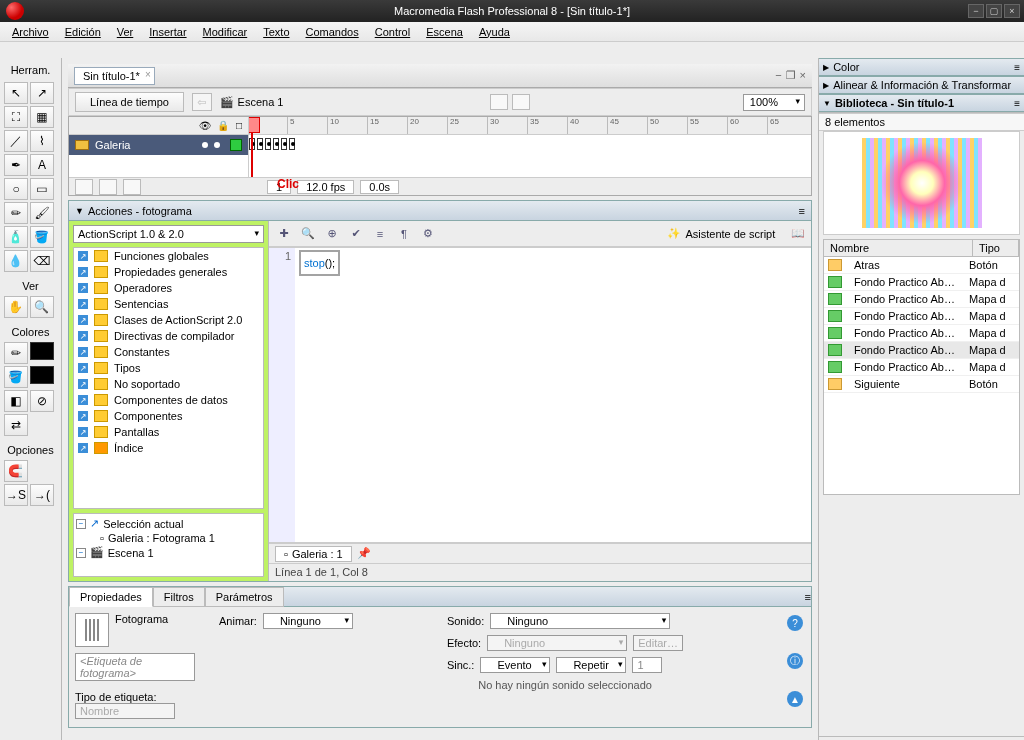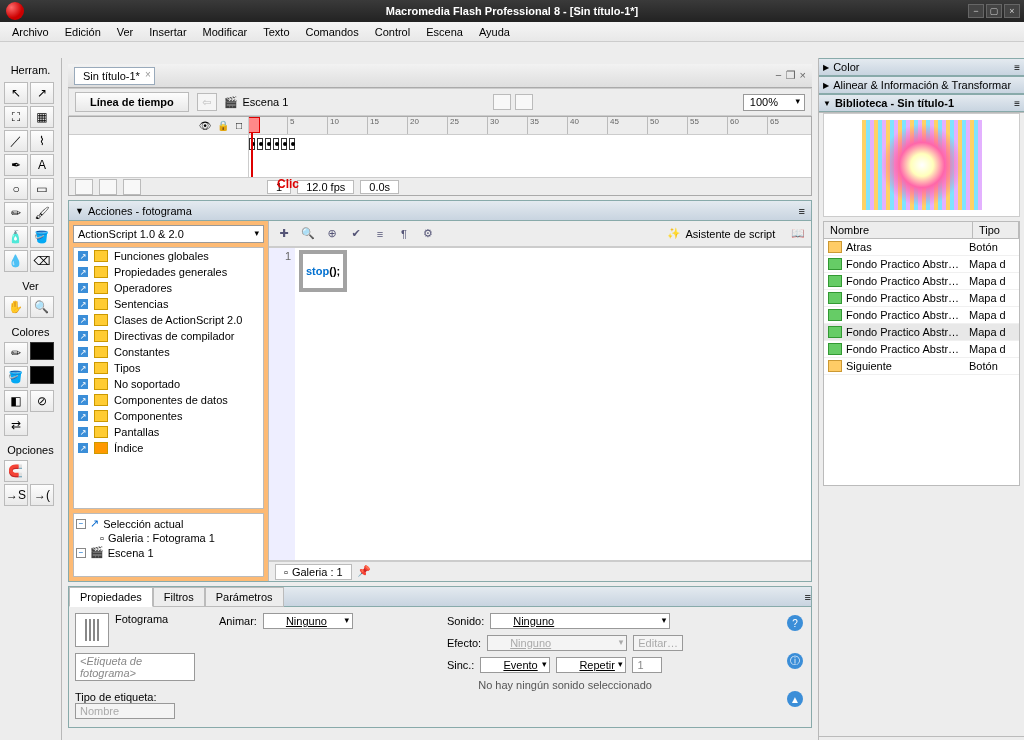--- a/index.html
+++ b/index.html
@@ -1,27 +1,27 @@
 <!DOCTYPE html>
 <html><head>
 <meta charset="utf-8">
 <style>
 * { margin: 0; padding: 0; box-sizing: border-box; font-family: "Tahoma", sans-serif; font-size: 11px; }
 body { background: #ededed; width: 1024px; height: 740px; overflow: hidden; position: relative; }
 
 
 .titlebar { background: linear-gradient(#3a3a3a, #222); height: 22px; display: flex; align-items: center; position: relative; }
 .titlebar .appicon { width: 18px; height: 18px; background: radial-gradient(circle at 30% 30%, #ff6b6b, #c00 60%); border-radius: 50%; margin: 0 6px; }
-.titlebar .title { color: #fff; font-weight: bold; position: absolute; left: 50%; transform: translateX(-50%); }
+.titlebar .title { color: #fff; font-weight: normal; position: absolute; left: 50%; transform: translateX(-50%); }
 .titlebar .winbtns { position: absolute; right: 4px; display: flex; gap: 2px; }
 .titlebar .winbtns span { width: 16px; height: 14px; background: #444; border: 1px solid #666; display: flex; align-items: center; justify-content: center; color: #ccc; font-size: 9px; }
 
 
 .menubar { background: linear-gradient(#f5f5f5, #e8e8e8); height: 20px; display: flex; align-items: center; padding: 0 4px; border-bottom: 1px solid #ccc; }
-.menubar span { padding: 0 8px; cursor: default; }
+.menubar span { padding: 0 8px; cursor: default; text-decoration: underline; }
 
 
 .main-row { display: flex; height: 698px; margin-top: 16px; }
 .tools-col { width: 62px; background: #ededed; border-right: 1px solid #b8b8b8; padding: 2px; }
 .center-col { flex: 1; display: flex; flex-direction: column; background: #ededed; position: relative; }
 .right-col { width: 206px; background: #ededed; border-left: 1px solid #b8b8b8; display: flex; flex-direction: column; }
 
 
 .tools-title { text-align: center; padding: 4px 0; }
 .tool-grid { display: flex; flex-wrap: wrap; gap: 2px; padding: 2px; }
@@ -31,21 +31,21 @@
 
 
 .doc-tabbar { height: 24px; background: linear-gradient(#f2f2f2,#dedede); border-bottom: 1px solid #aaa; display: flex; align-items: center; padding: 0 6px; margin: 6px 6px 0 6px; }
 .doc-tab { background: #fff; border: 1px solid #9ab; padding: 2px 14px 2px 8px; position: relative; }
 .doc-tab::after { content: "×"; position: absolute; right: 3px; top: 1px; font-size: 10px; color: #999; }
 .doc-winicons { margin-left: auto; display: flex; gap: 4px; font-size: 10px; color: #666; }
 .doc-winicons span { cursor: default; }
 
 
 .scene-row { height: 28px; background: #ededed; display: flex; align-items: center; border: 1px solid #ccc; margin: 0 6px; padding: 0 6px; gap: 8px; }
-.scene-btn { padding: 3px 14px; border: 1px solid #bbb; background: linear-gradient(#fdfdfd,#e9e9e9); font-weight: bold; }
+.scene-btn { padding: 3px 14px; border: 1px solid #bbb; background: linear-gradient(#fdfdfd,#e9e9e9); }
 .nav-arrow { width: 20px; height: 18px; border: 1px solid #bbb; background: #f5f5f5; display:flex; align-items:center; justify-content:center; color:#bbb; }
 .scene-name { display: flex; align-items: center; gap: 4px; }
 .zoom-box { margin-left: auto; border: 1px solid #999; background: #fff; padding: 1px 26px 2px 6px; position: relative; }
 .zoom-box::after { content: "▾"; position: absolute; right: 4px; top: 1px; font-size: 9px; }
 .view-icons { display: flex; gap: 4px; margin-right: 6px; }
 .mini-icn { width: 18px; height: 16px; border: 1px solid #bbb; background:#f8f8f8; }
 
 
 .timeline { height: 80px; border: 1px solid #aaa; margin: 0 6px; display: flex; position: relative; background:#fff; }
 .tl-layers { width: 180px; border-right: 1px solid #ccc; display: flex; flex-direction: column; }
@@ -66,76 +66,76 @@
 .tl-playhead::before { content: ""; position: absolute; left: -5px; top: 0; width: 10px; height: 14px; background: #f88; border: 1px solid #d00; }
 .clic-annot { position: absolute; color: #d00; font-weight: bold; font-size: 12px; }
 .tl-status { position:absolute; bottom:0; left:0; right:0; height:18px; border-top:1px solid #ccc; background:#ededed; display:flex; align-items:center; gap:6px; padding:0 6px; font-size:10px; }
 .tl-status .sbox { border:1px solid #bbb; padding:0 8px; background:#fff; }
 
 
 .panel { margin: 4px 6px 0 6px; border: 1px solid #8aa; }
 .panel-head { height: 20px; background: linear-gradient(#e4eaf0,#c8d4e0); display: flex; align-items: center; padding: 0 6px; gap: 4px; border-bottom: 1px solid #8aa; }
 .panel-head .tri { font-size: 9px; }
 .panel-head .pmenu { margin-left: auto; }
-.actions-body { display: flex; height: 360px; background: #fdba74; }
+.actions-body { display: flex; height: 360px; background: #bef264; }
 .actions-left { width: 200px; display: flex; flex-direction: column; border-right: 1px solid #bbb; }
 .as-ver { border: 1px solid #999; margin: 4px; padding: 2px 20px 2px 4px; background: #fff; position: relative; }
 .as-ver::after { content: "▾"; position: absolute; right: 4px; top: 2px; font-size: 9px; }
 .as-tree { flex: 1; background: #fff; border: 1px solid #bbb; margin: 0 4px 4px 4px; overflow-y: auto; }
 .as-node { display: flex; align-items: center; gap: 6px; padding: 2px 4px; }
 .as-node .book { width: 14px; height: 12px; background: #ffcc33; border: 1px solid #c90; }
 .as-node .arr { width: 10px; height: 10px; background: #3b8ed8; color: #fff; font-size: 8px; display:flex; align-items:center; justify-content:center; }
 .as-node.hl .book { background: #ff9900; }
 .as-sel { height: 64px; background: #fff; border: 1px solid #bbb; margin: 0 4px 4px 4px; padding: 2px; overflow:hidden; }
 .as-sel .row { display:flex; align-items:center; gap:4px; padding:1px 0; }
 .as-sel .sq { width:10px; height:10px; border:1px solid #888; display:flex; align-items:center; justify-content:center; font-size:8px; color:#06c; }
 .actions-right { flex: 1; display: flex; flex-direction: column; }
 .editor-toolbar { height: 26px; background: #ededed; border-bottom: 1px solid #ccc; display: flex; align-items: center; padding: 0 6px; gap: 6px; }
 .editor-toolbar .ticon { width: 18px; height: 18px; display:flex; align-items:center; justify-content:center; color:#557; }
 .editor-toolbar .assist { margin-left: auto; display: flex; align-items: center; gap: 4px; }
 .code-area { flex: 1; display: flex; background: #fff; border-top: 1px solid #ccc; border-bottom:1px solid #ccc; font-family: "Courier New", monospace; font-size: 12px; }
 .gutter { width: 26px; background: #eef; text-align: right; padding: 2px 4px 0 0; color: #666; }
 .code { flex: 1; padding: 2px 4px; position: relative; }
-.code .hl { border: 4px solid #a3a3a3; display: inline-block; padding: 11px 3px; font-weight: bold; }
+.code .hl { border: 2px solid #a3a3a3; display: inline-block; padding: 5px 3px; }
 .code .kw { color: #0070d0; }
 .script-tab { height: 20px; border-top: 1px solid #ccc; display: flex; align-items: center; padding: 0 6px; gap: 6px; background: #ededed; }
 .script-tab .stab { border: 1px solid #bbb; background: #fff; padding: 1px 8px; display:flex; align-items:center; gap:4px; }
 .status-line { height: 18px; padding: 2px 6px; background: #ededed; border-top: 1px solid #ccc; color: #444; }
 
 
 .props-body { height: 120px; background: #ededed; display: flex; padding: 6px; gap: 14px; position: relative; }
 .props-tabs { display: flex; justify-content: flex-end; }
 .props-tabs span { padding: 3px 10px; border: 1px solid #bbb; background: #ededed; }
 .props-tabs span.active { background: #fff; border-bottom-color: #fff; }
 .props-left { width: 130px; }
 .props-thumb { width: 34px; height: 34px; border: 1px solid #999; background: #fff; float: left; margin-right: 6px; display:flex; align-items:center; justify-content:center; }
 .props-thumb::after { content:""; width:14px; height:22px; background:repeating-linear-gradient(90deg,#888 0 2px,#fff 2px 4px); }
 .finput { border: 1px solid #999; background: #fff; padding: 1px 4px; width: 120px; color: #888; font-style: italic; }
 .finput2 { border: 1px solid #999; background: #fff; padding: 1px 4px; width: 100px; color: #888; }
-.fdrop { border: 1px solid #999; background: #fff; padding: 1px 18px 1px 22px; position: relative; width: 90px; display: inline-block; text-decoration: underline; }
+.fdrop { border: 1px solid #999; background: #fff; padding: 1px 18px 1px 16px; position: relative; width: 90px; display: inline-block; }
 .fdrop::after { content: "▾"; position: absolute; right: 3px; top: 1px; font-size: 9px; }
 .props-col { display: flex; flex-direction: column; gap: 6px; }
 .prow { display: flex; align-items: center; gap: 6px; }
 .help-icn { position: absolute; right: 8px; width: 16px; height: 16px; border-radius: 50%; background: #3b8ed8; color: #fff; display: flex; align-items: center; justify-content: center; font-size: 10px; }
 .disabled { color: #aaa; background:#f4f4f4; }
 
 
 .rpanel-head { height: 18px; background: linear-gradient(#e4eaf0,#c8d4e0); border-bottom: 1px solid #8aa; border-top: 1px solid #8aa; display: flex; align-items: center; padding: 0 4px; gap: 4px; }
 .rpanel-head .tri { font-size: 8px; }
 .rpanel-head .pmenu { margin-left: auto; font-size: 10px; }
 .lib-body { flex: 1; background: #ededed; display: flex; flex-direction: column; border-top: 1px solid #bbb; }
 .lib-sel { border: 1px solid #999; background: #fff; margin: 4px; padding: 1px 18px 1px 4px; position: relative; }
 .lib-sel::after { content: "▾"; position: absolute; right: 4px; top: 1px; font-size: 9px; }
 .lib-count { padding: 2px 6px; border-top: 1px solid #ccc; border-bottom: 1px solid #ccc; background: #f7f7f7; }
 .lib-preview { height: 104px; background: #fff; margin: 0 4px; border: 1px solid #ccc; display: flex; align-items: center; justify-content: center; }
 .lib-preview .art { width: 120px; height: 90px; background: radial-gradient(circle at 50% 50%, #fff 0%, #ffb 15%, #f6a 30%, transparent 55%), repeating-linear-gradient(90deg, rgba(255,180,0,0.6) 0 4px, rgba(0,200,255,0.5) 4px 8px, rgba(200,100,255,0.5) 8px 12px); }
 .lib-cols { display: flex; background: #ededed; border: 1px solid #bbb; margin: 4px 4px 0 4px; }
 .lib-cols span { padding: 2px 6px; border-right: 1px solid #bbb; }
 .lib-list { flex: 1; background: #fff; margin: 0 4px 4px 4px; border: 1px solid #bbb; border-top: none; overflow: hidden; }
-.lib-row { display: flex; align-items: center; padding: 2px 4px; gap: 4px; border-bottom: 1px solid #f0f0f0; }
+.lib-row { display: flex; align-items: center; padding: 2px 4px; gap: 12px; border-bottom: 1px solid #f0f0f0; }
 .lib-row.sel { background: #e8e8e8; }
 .lib-row .licn { width: 14px; height: 12px; background: #6c6; border: 1px solid #393; }
 .lib-row .licn.btn { background: #fc6; border-color: #c93; }
 .lib-row .lname { flex: 1; white-space: nowrap; overflow: hidden; text-overflow: ellipsis; }
 .lib-row .ltype { width: 46px; white-space: nowrap; overflow: hidden; text-overflow: ellipsis; }
 .lib-footer { height: 20px; background: #ededed; border-top: 1px solid #bbb; display: flex; align-items: center; padding: 0 4px; gap: 8px; }
 .lib-footer .ficn { width: 16px; height: 14px; border: 1px solid #bbb; background: #f8f8f8; }
 </style>
 </head>
 <body>
@@ -233,20 +233,29 @@
       <div class="zoom-box">100%</div>
     </div>
 
     <div class="timeline">
       <div class="tl-layers">
         <div class="tl-layer-head">
           <span>👁</span>
           <span>🔒</span>
           <span>□</span>
         </div>
+        <div class="tl-layer-row">
+          <div class="folder-icn"></div>
+          <span>Galeria</span>
+          <div class="dots">
+              <span></span>
+              <span></span>
+            </div>
+          <div class="cbox"></div>
+        </div>
       </div>
       <div class="tl-frames">
         <div class="tl-ruler">
           <div class="tl-tick" style="left:0px">1</div>
           <div class="tl-tick" style="left:38px">5</div>
           <div class="tl-tick" style="left:78px">10</div>
           <div class="tl-tick" style="left:118px">15</div>
           <div class="tl-tick" style="left:158px">20</div>
           <div class="tl-tick" style="left:198px">25</div>
           <div class="tl-tick" style="left:238px">30</div>
@@ -391,20 +400,21 @@
             <div class="gutter">1</div>
             <div class="code"><span class="hl"><span class="kw">stop</span>();</span></div>
           </div>
           <div class="script-tab">
             <div class="stab">
                 <span>▫</span>
                 <span>Galeria : 1</span>
               </div>
             <span>📌</span>
           </div>
+          <div class="status-line">Línea 1 de 1, Col 8</div>
         </div>
       </div>
     </div>
 
     <div class="panel" style="margin-top:4px">
       <div class="panel-head" style="padding:0">
         <div class="props-tabs">
           <span class="active">Propiedades</span>
           <span>Filtros</span>
           <span>Parámetros</span>
@@ -461,20 +471,21 @@
     <div class="rpanel-head">
       <span class="tri">▶</span>
         <span>Alinear &amp; Información &amp; Transformar</span>
     </div>
     <div class="rpanel-head">
       <span class="tri">▼</span>
         <b>Biblioteca - Sin título-1</b>
       <span class="pmenu">≡</span>
     </div>
     <div class="lib-body">
+      <div class="lib-count">8 elementos</div>
       <div class="lib-preview">
           <div class="art"></div>
         </div>
       <div class="lib-cols">
         <span style="flex:1">Nombre</span>
         <span style="width:46px">Tipo</span>
       </div>
       <div class="lib-list" id="lib-list">
           <div class="lib-row">
             <div class="licn btn"></div>

